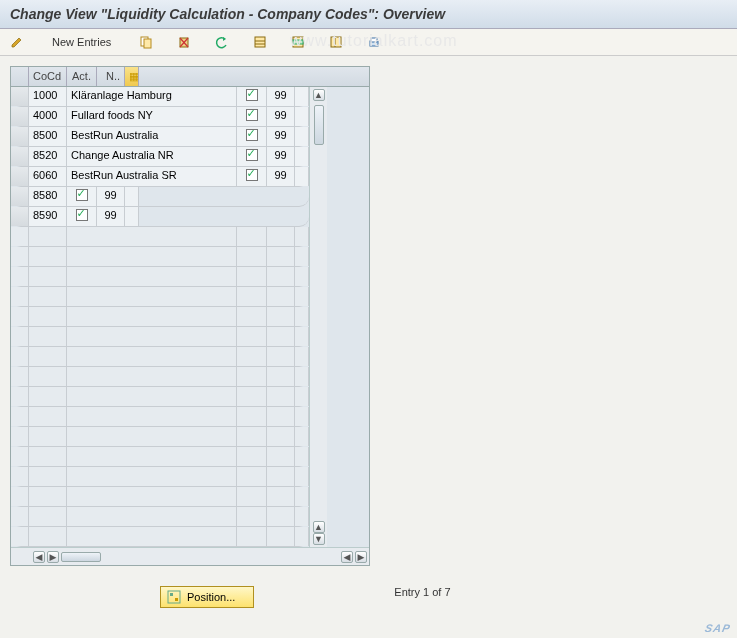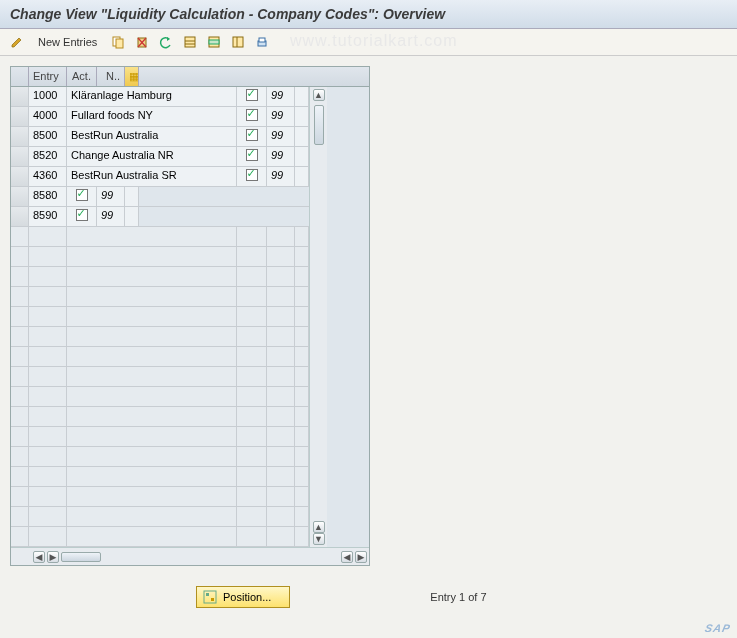--- a/index.html
+++ b/index.html
@@ -20,21 +20,21 @@
       font-style: italic;
       font-size: 14px;
       color: #3b3b3b;
     }
     .toolbar {
       background: #f5f4ef;
       border-bottom: 1px solid #ccc;
       padding: 4px 8px;
       display: flex;
       align-items: center;
-      gap: 6px;
+      gap: 20px;
       position: relative;
     }
     .toolbar .icon-btn {
       width: 18px;
       height: 18px;
       display: inline-flex;
       align-items: center;
       justify-content: center;
       cursor: pointer;
       border: 1px solid transparent;
@@ -112,34 +112,35 @@
       width:10px;height:40px;
       background:linear-gradient(#eef3f8,#cdd7e0);
       border:1px solid #9aa;border-radius:2px;
       margin-top:4px;
     }
     .grow{flex:1;}
     .row {
       display: flex;
       height: 20px;
       border-bottom: 1px solid #c8cdd2;
+      border-radius: 10px;
     }
     .cell {
       border-right: 1px solid #c8cdd2;
       padding: 2px 4px;
       font-size: 11px;
       overflow: hidden;
       white-space: nowrap;
       background:#eef2f5;
     }
     .cell.sel {
       background: linear-gradient(#e5e9ec,#d6dbdf);
     }
     .cell.act { text-align:center; }
-    .cell.n { text-align:left;font-style:italic; }
+    .cell.n { text-align:center; }
     .empty .cell { background:#e6ebef; }
     .hscroll {
       display:flex;
       align-items:center;
       background:#e7ebef;
       border-top:1px solid #bcc;
       height:18px;
       padding:0 2px;
       gap:2px;
     }
@@ -155,23 +156,21 @@
     .chk {
       display:inline-block;width:12px;height:12px;border:1px solid #777;background:#fff;position:relative;
     }
     .chk.checked::after{
       content:"✓";position:absolute;top:-3px;left:0;font-size:11px;color:#2a5;}
     .footer {
       position:absolute;
       bottom:30px;
       left:0;right:0;
       display:flex;
-      align-items:center;
       padding: 0 40px;
-      margin-left: 36px;
     }
     .position-btn {
       margin-left: 120px;
       background: linear-gradient(#fff7c7,#fde26e);
       border:1px solid #b09020;
       padding:3px 18px 3px 6px;
       font-size:11px;
       cursor:pointer;
       display:flex;align-items:center;gap:6px;
     }
@@ -248,21 +247,21 @@
         <rect x="4" y="3" width="6" height="4" fill="#fff" stroke="#3a6ea5"></rect>
       </svg>
   </span>
   <span class="watermark">www.tutorialkart.com</span>
 </div>
 
 <div class="content">
   <div class="grid-frame">
     <div class="grid-header">
       <div class="hcell col-sel"></div>
-      <div class="hcell col-cocd">Entry</div>
+      <div class="hcell col-cocd">CoCd</div>
       <div class="hcell col-act">Act.</div>
       <div class="hcell col-n">N..</div>
       <div class="hcell col-tail"><span class="config-icon">▦</span></div>
     </div>
     <div class="grid-body">
       <div class="grid-rows" id="grid-rows">
           <div class="row">
             <div class="cell col-sel sel"></div>
             <div class="cell col-cocd">1000</div>
             <div class="cell col-name">Kläranlage Hamburg</div>
@@ -289,21 +288,21 @@
           <div class="row">
             <div class="cell col-sel sel"></div>
             <div class="cell col-cocd">8520</div>
             <div class="cell col-name">Change Australia NR</div>
             <div class="cell col-act act"><span class="chk checked"></span></div>
             <div class="cell col-n n">99</div>
             <div class="cell col-tail"></div>
           </div>
           <div class="row">
             <div class="cell col-sel sel"></div>
-            <div class="cell col-cocd">4360</div>
+            <div class="cell col-cocd">6060</div>
             <div class="cell col-name">BestRun Australia SR</div>
             <div class="cell col-act act"><span class="chk checked"></span></div>
             <div class="cell col-n n">99</div>
             <div class="cell col-tail"></div>
           </div>
           <div class="row">
             <div class="cell col-sel sel"></div>
             <div class="cell col-cocd">8580</div>
             <div class="cell col-act act"><span class="chk checked"></span></div>
             <div class="cell col-n n">99</div>

